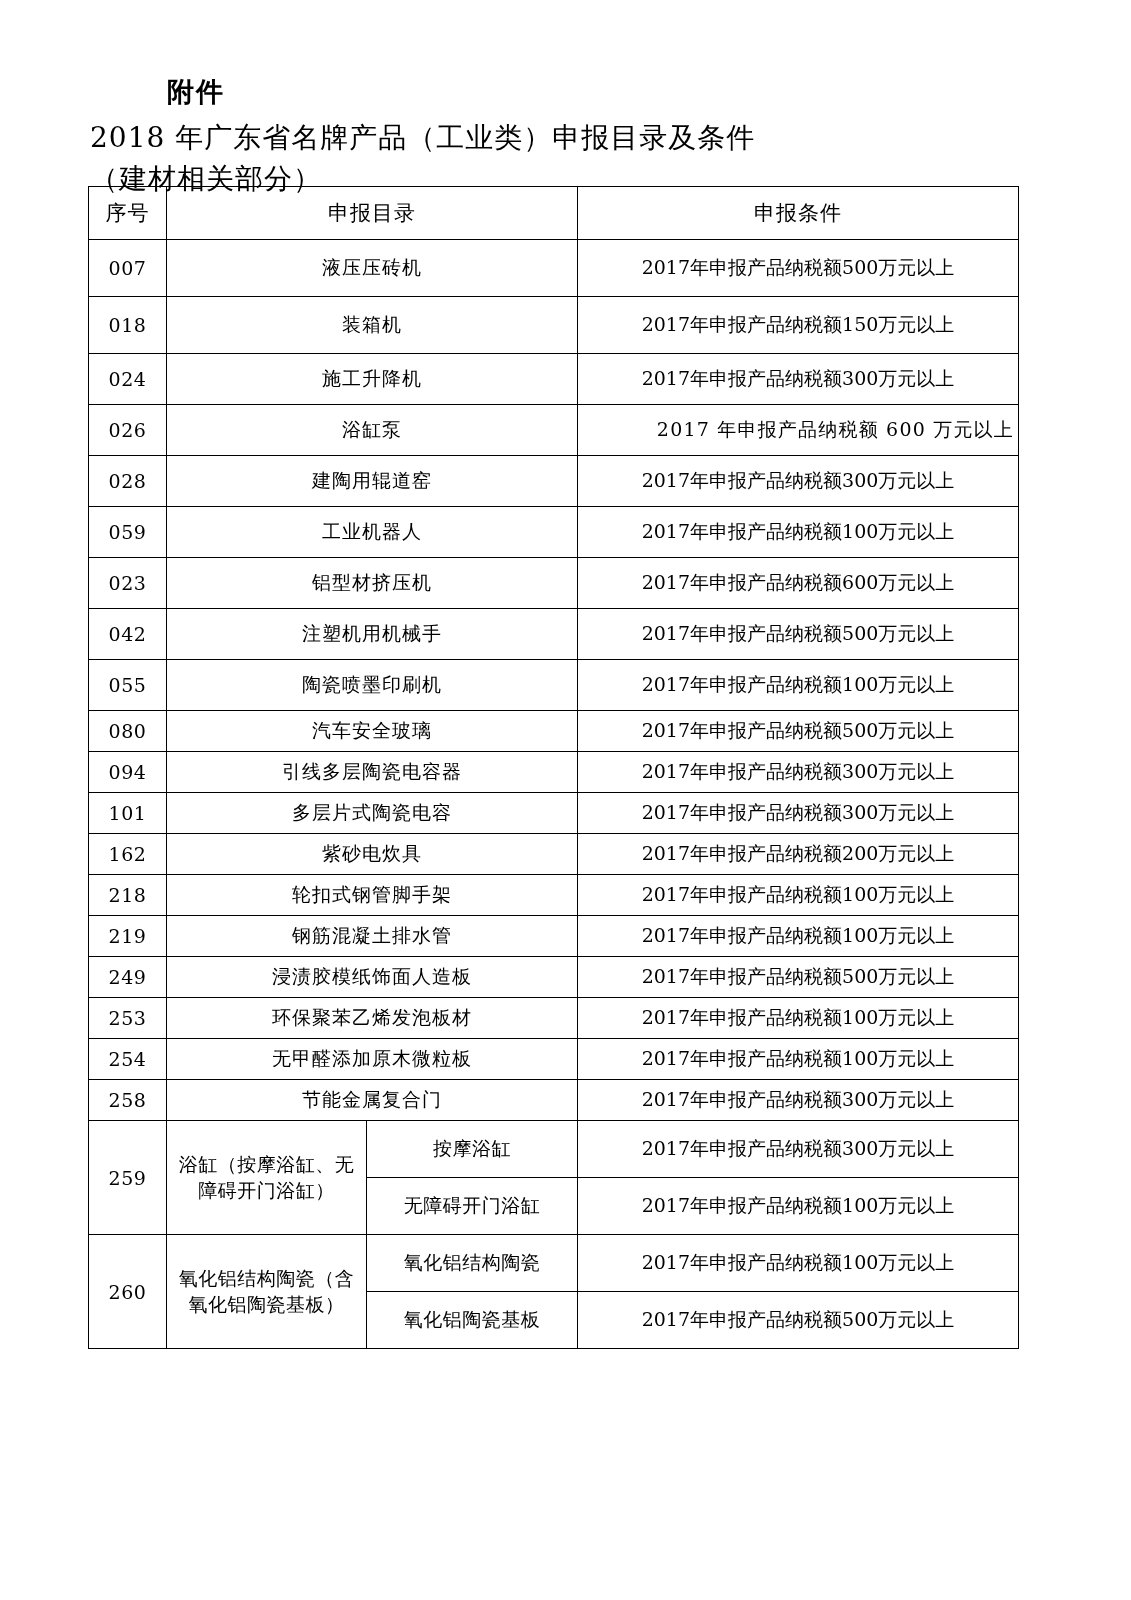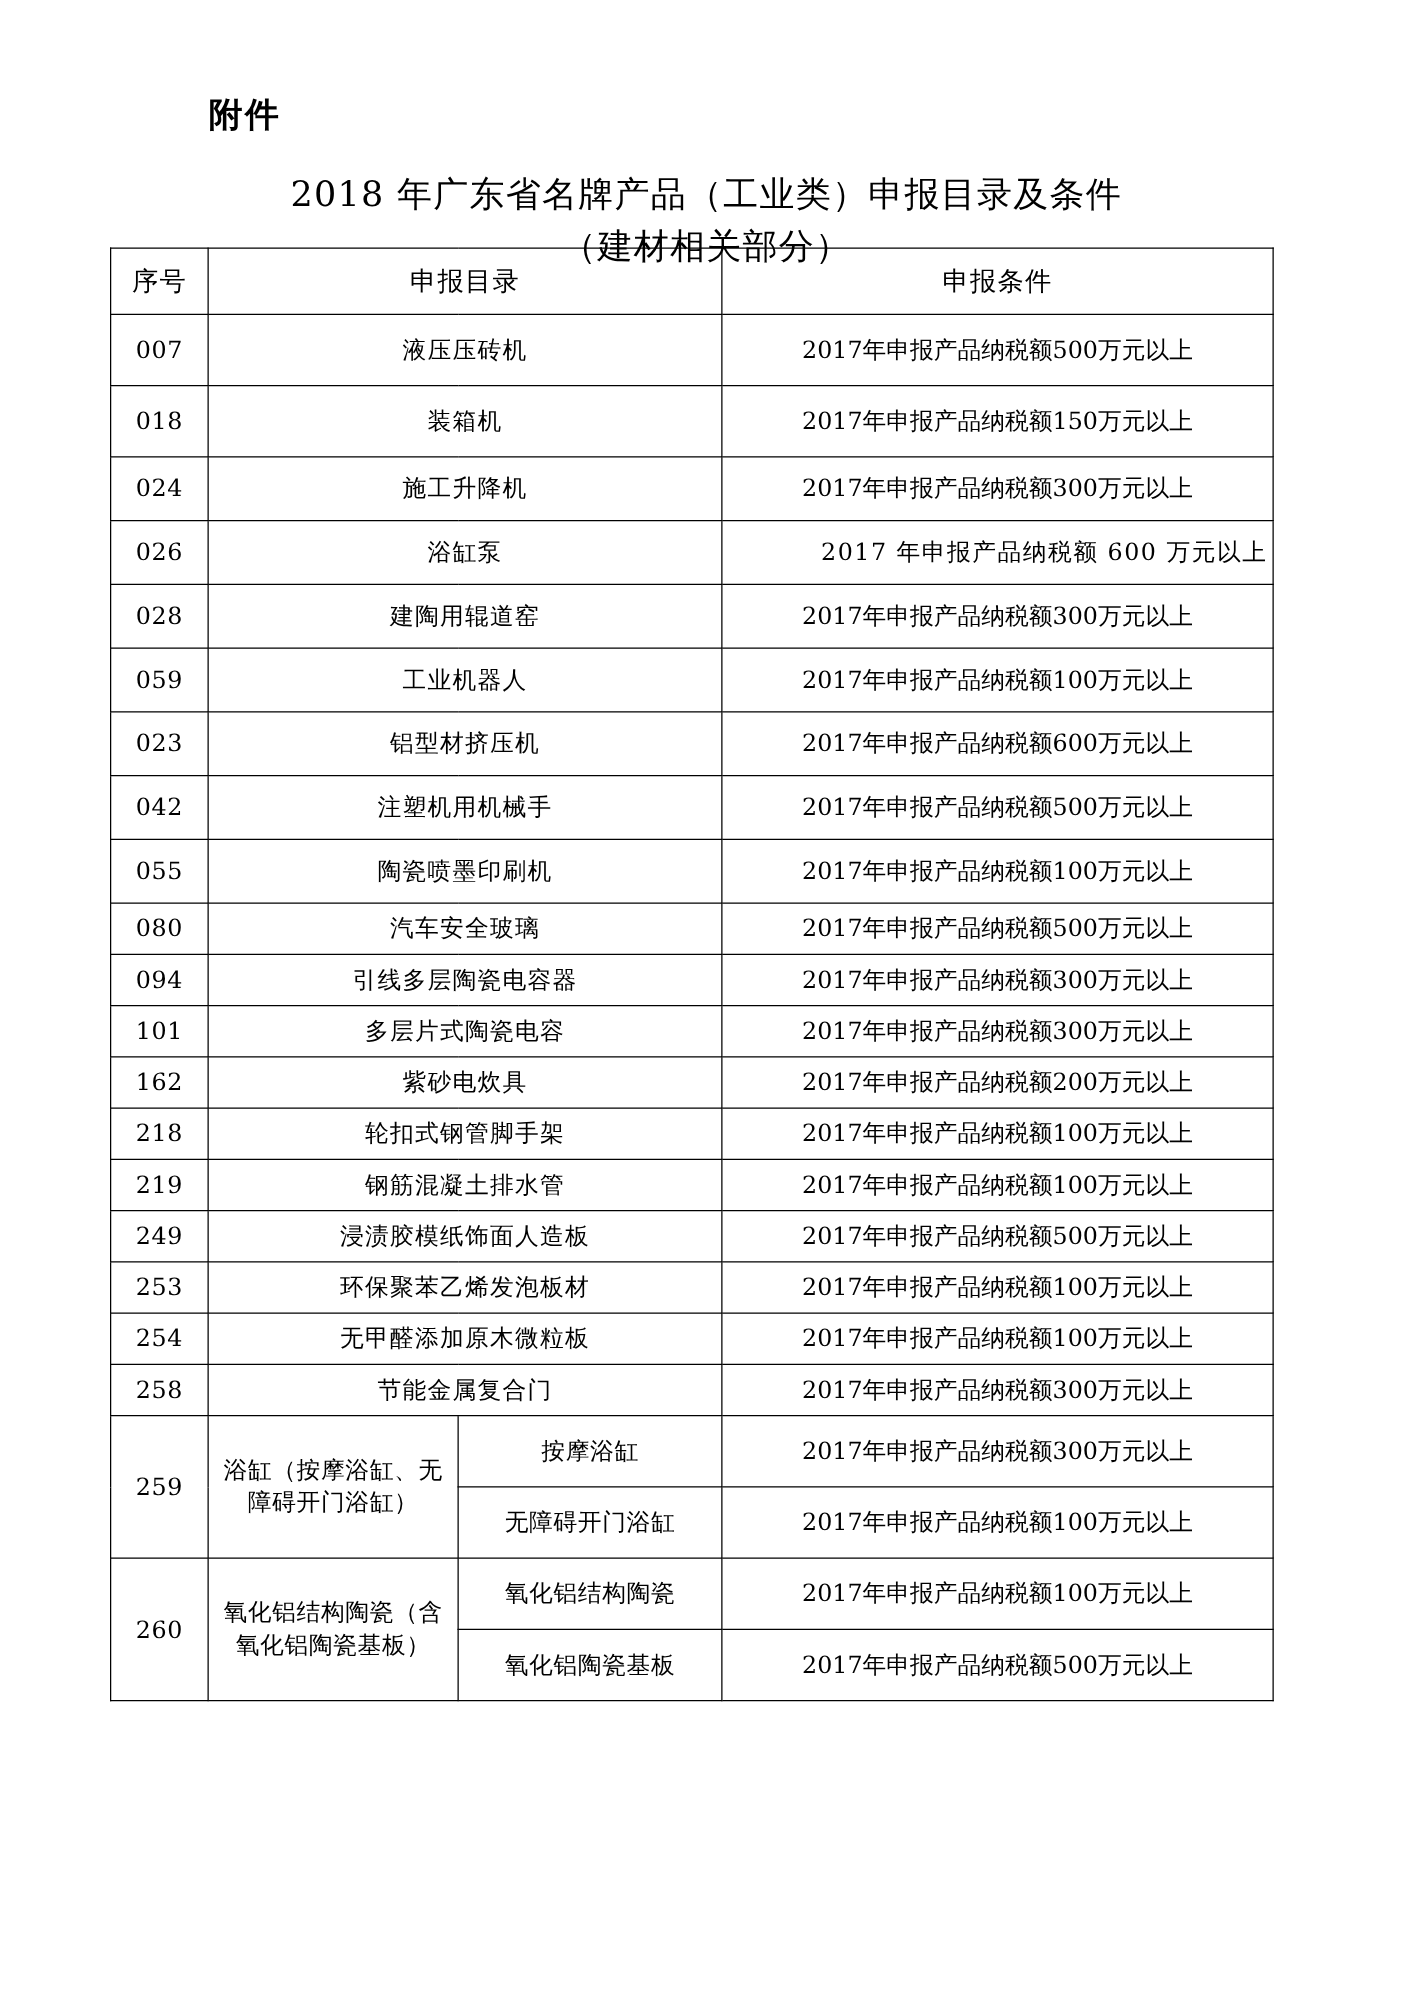--- a/index.html
+++ b/index.html
@@ -28,34 +28,32 @@
     font-size: 27px;
     font-weight: bold;
     letter-spacing: 2px;
     font-family: "DejaVu Serif", "Liberation Serif", serif;
   }
   .doc-title {
     position: absolute;
     left: 90px;
     top: 118px;
     width: 950px;
-    text-align: center;
     font-size: 28px;
     line-height: 1.45;
     letter-spacing: 1px;
     font-family: "DejaVu Serif", "Liberation Serif", serif;
-    margin-top: 18px;
   }
   .doc-title .line1 { display: block; }
   .doc-title .line2 { display: block; }
 
   table.doc-table {
     position: absolute;
     left: 88px;
-    top: 198px;
+    top: 186px;
     width: 930px;
     border-collapse: collapse;
     table-layout: fixed;
   }
   table.doc-table td, table.doc-table th {
     border: 1px solid #000000;
     font-weight: normal;
     font-size: 19px;
     text-align: center;
     vertical-align: middle;

